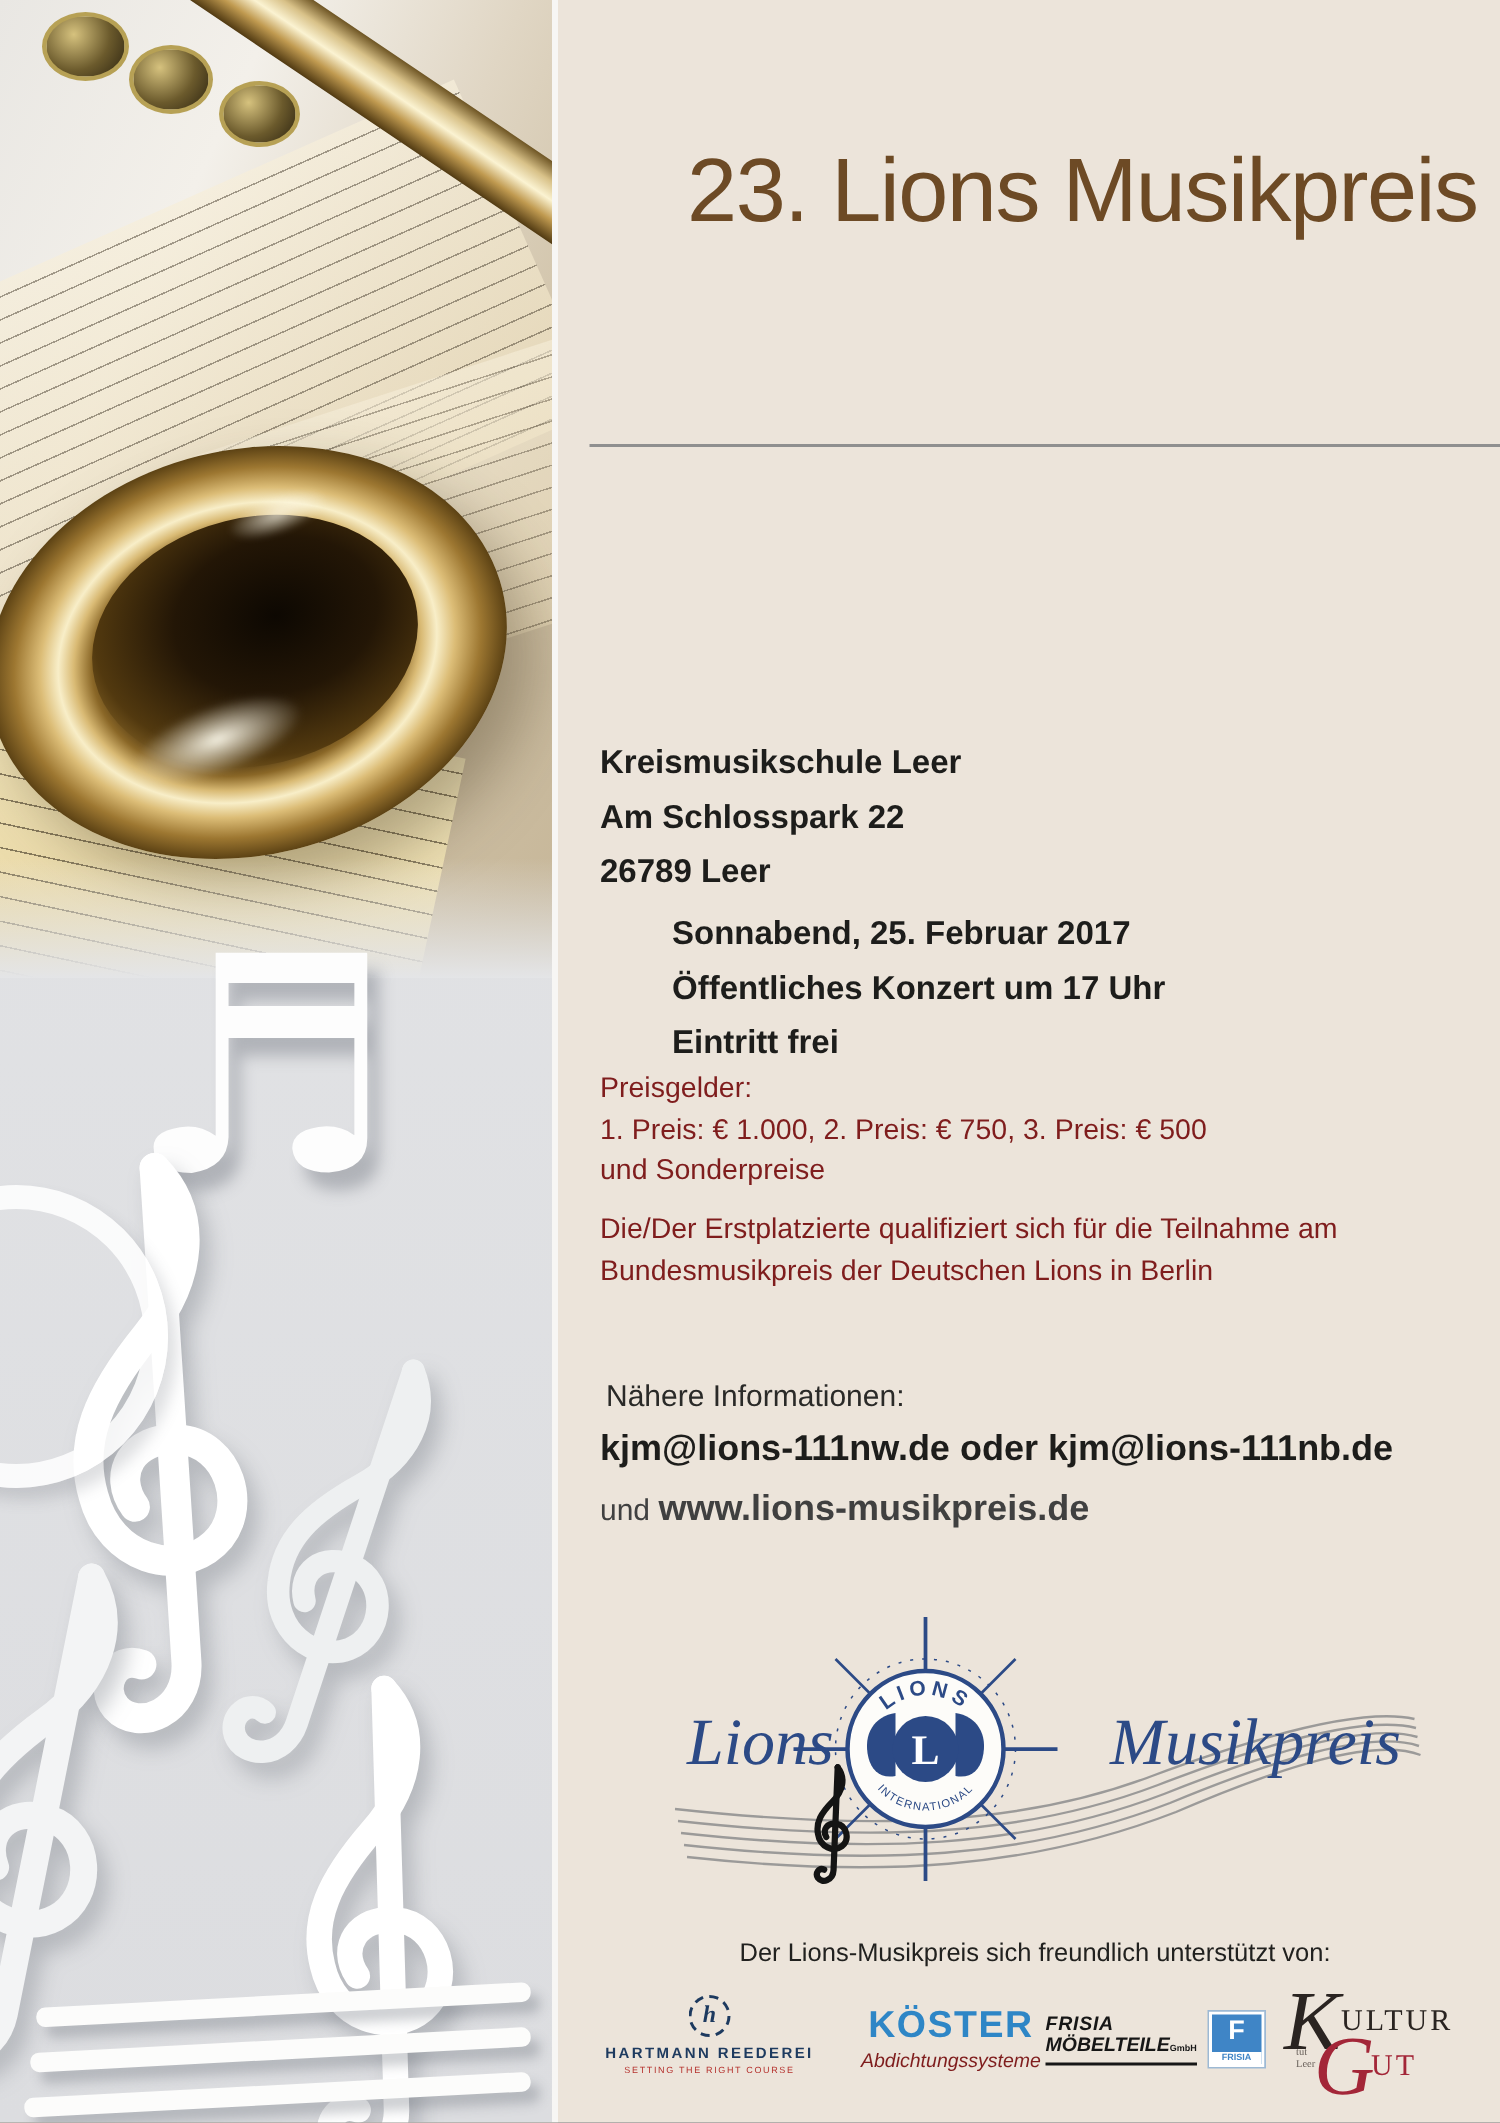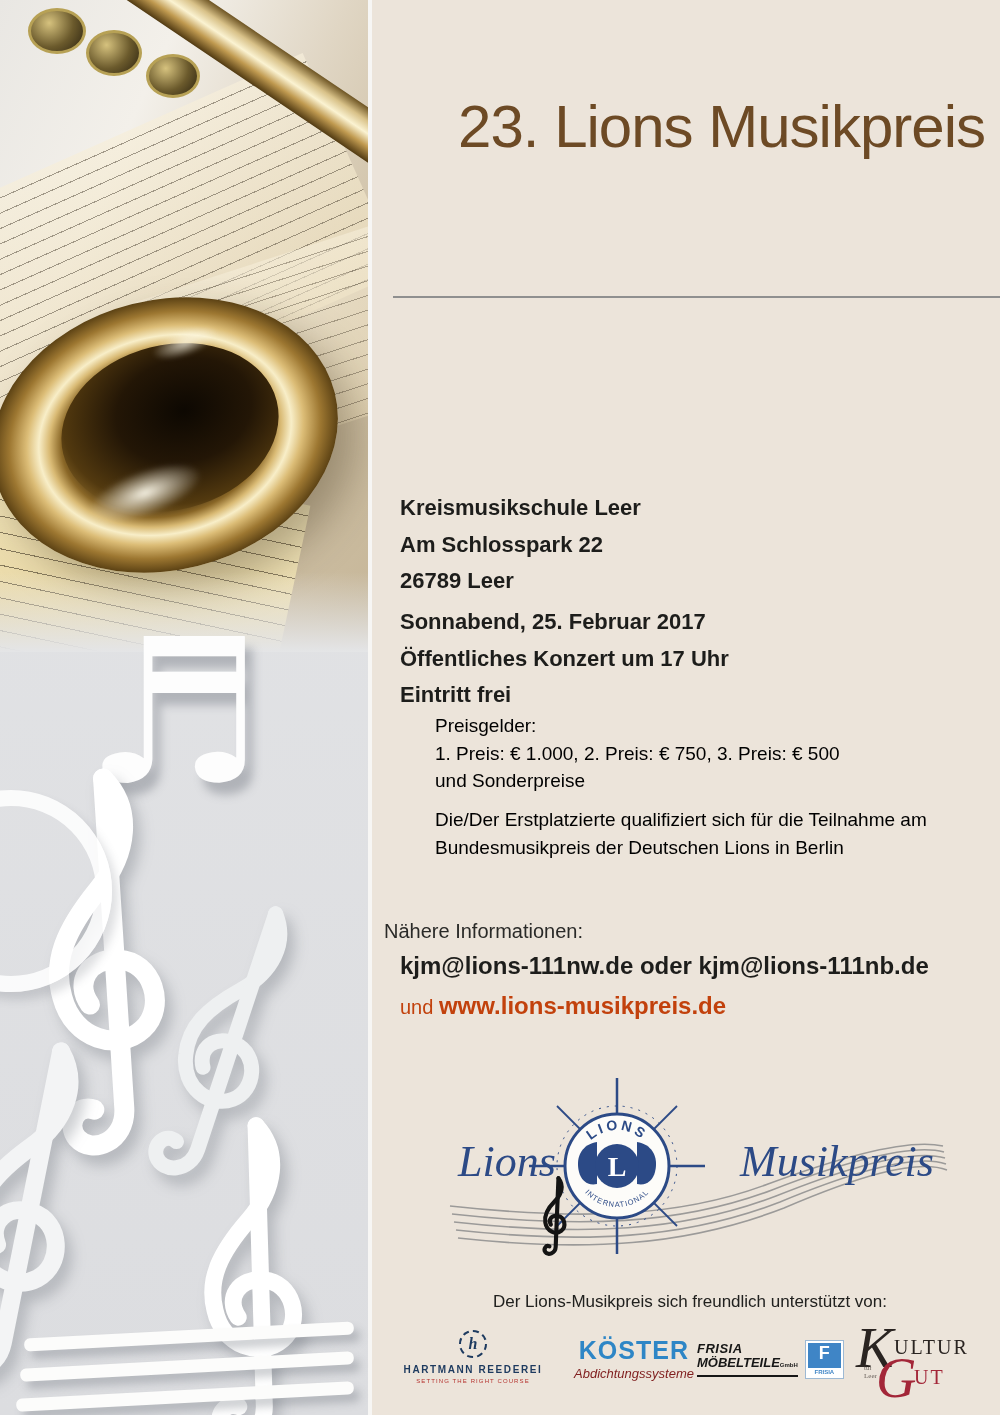--- a/index.html
+++ b/index.html
@@ -47,27 +47,27 @@
   .staffbar{position:absolute;height:13px;border-radius:6px;background:#fcfcfb;box-shadow:6px 8px 8px rgba(90,95,105,.3);}
   .ring{position:absolute;border-radius:50%;border:16px solid rgba(255,255,255,.85);box-shadow:6px 8px 10px rgba(90,95,105,.2);}
   
   .title{position:absolute;right:15px;top:92px;font-size:60px;letter-spacing:-1px;color:#6d4a25;white-space:nowrap;}
   .instrument{position:absolute;right:14px;top:198px;font-size:92px;letter-spacing:0;color:#8e95a8;white-space:nowrap;}
   .rule{position:absolute;left:393px;right:0;top:296px;height:2px;background:#8f8f8f;}
   .subtitle{position:absolute;left:400px;top:377px;width:545px;font-size:25px;font-weight:bold;line-height:1.35;}
   .subtitle .l2{text-align:right;}
   .block-bold{position:absolute;left:400px;font-size:22px;font-weight:bold;line-height:1.66;}
   .venue{top:490px;}
-  .event{top:604px;}
-  .block-small{position:absolute;left:400px;font-size:19px;line-height:1.45;color:#000000;margin-left:35px;}
+  .event{top:604px;margin-left:48px;}
+  .block-small{position:absolute;left:400px;font-size:19px;line-height:1.45;color:#7f1d1d;}
   .prizes{top:712px;}
   .qualification{top:806px;}
-  .info-heading{position:absolute;left:384px;top:920px;font-size:20px;color:#2a2a28;}
+  .info-heading{position:absolute;left:404px;top:920px;font-size:20px;color:#2a2a28;}
   .info-emails{position:absolute;left:400px;top:952px;font-size:24px;font-weight:bold;}
-  .info-web{position:absolute;left:400px;top:992px;font-size:20px;color:#c2410c;}
+  .info-web{position:absolute;left:400px;top:992px;font-size:20px;color:#404040;}
   .info-web b{font-size:24px;}
   
   .logo-word{position:absolute;top:1136px;font-family:"Liberation Serif",serif;font-style:italic;
     font-size:44px;color:#2c4a86;}
   .logo-word.left{left:458px;}
   .logo-word.right{left:740px;}
   .swoosh{position:absolute;left:438px;top:1088px;}
   .emblem{position:absolute;left:527px;top:1076px;}
   .logo-clef{position:absolute;left:534px;top:1172px;color:#141414;filter:none;}
   

